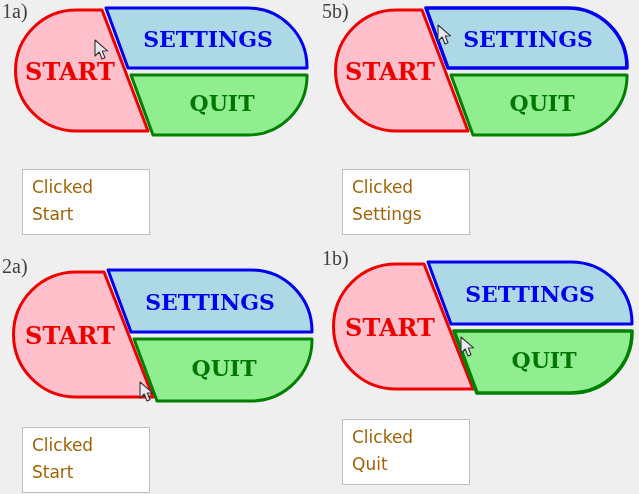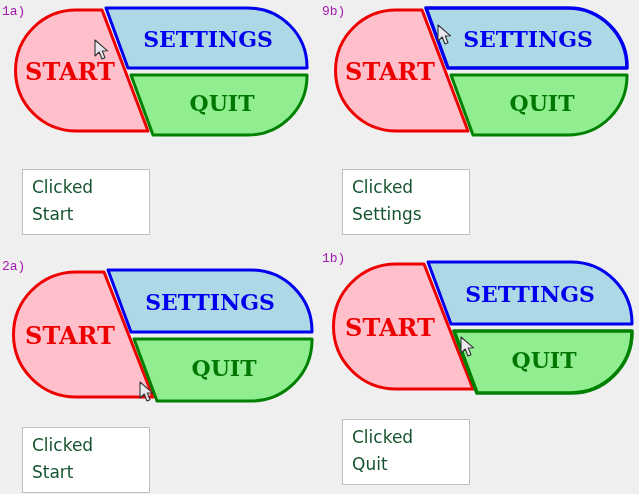--- a/index.html
+++ b/index.html
@@ -26,23 +26,23 @@
   }
   .panel-1a { left: 0px;   top: 0px;   }
   .panel-1b { left: 320px; top: 0px;   }
   .panel-2a { left: 0px;   top: 255px; }
   .panel-2b { left: 320px; top: 247px; }
 
   .panel-label {
     position: absolute;
     left: 2px;
     top: 2px;
-    font-family: Liberation Mono, monospace;
-    font-size: 13px;
-    color: #a21caf;
+    font-family: Liberation Serif, serif;
+    font-size: 20px;
+    color: #404040;
     line-height: 19px;
     letter-spacing: 0px;
     z-index: 6;
   }
 
   .menu-svg {
     position: absolute;
     left: 0;
     top: 0;
     width: 319px;
@@ -60,21 +60,21 @@
   .label-settings { font-size: 22px; fill: #0000ee; }
   .label-quit { font-size: 22px; fill: #007700; }
 
   .status-box {
     position: absolute;
     background: #ffffff;
     border: 1px solid #c0c0c0;
     box-sizing: border-box;
     font-family: "DejaVu Sans", sans-serif;
     font-size: 17px;
-    color: #14532d;
+    color: #a16207;
     line-height: 27px;
     padding: 4px 8px 4px 9px;
     white-space: pre-line;
   }
 
   .cursor {
     position: absolute;
     width: 16px;
     height: 22px;
     pointer-events: none;
@@ -103,21 +103,21 @@
 
     <svg class="cursor" style="left:94px; top:39px;" viewBox="0 0 16 22">
       <path d="M1 1 L1 17 L5.2 13 L8 20 L11 18.7 L8.3 12 L13.6 11.8 Z" fill="#e8e8ee" stroke="#333333" stroke-width="1.1" stroke-linejoin="round"></path>
     </svg>
 
     <div class="status-box" style="left:22px; top:169px; width:128px; height:66px;">Clicked
 Start</div>
   </div>
 
   <div class="panel panel-1b">
-    <div class="panel-label">9b)</div>
+    <div class="panel-label">5b)</div>
 
     <svg class="menu-svg" viewBox="0 0 319 160">
       <path d="M 76 10 L 102 10 L 148 131 L 76 131 A 60.5 60.5 0 0 1 76 10 Z" fill="#ffc0cb" stroke="#ee0000" stroke-width="3" stroke-linejoin="round"></path>
       <text class="shape-label label-start" x="70" y="73">START</text>
 
       <path d="M 106 8 L 248 8 A 59 59 0 0 1 307 67 L 307 68 L 128 68 Z" fill="#add8e6" stroke="#0000ee" stroke-width="3.6" stroke-linejoin="round"></path>
       <text class="shape-label label-settings" x="208" y="41">SETTINGS</text>
 
       <path d="M 131 75 L 307 75 L 307 76 A 59 59 0 0 1 248 135 L 153 135 Z" fill="#90ee90" stroke="#008000" stroke-width="3" stroke-linejoin="round"></path>
       <text class="shape-label label-quit" x="222" y="105">QUIT</text>

